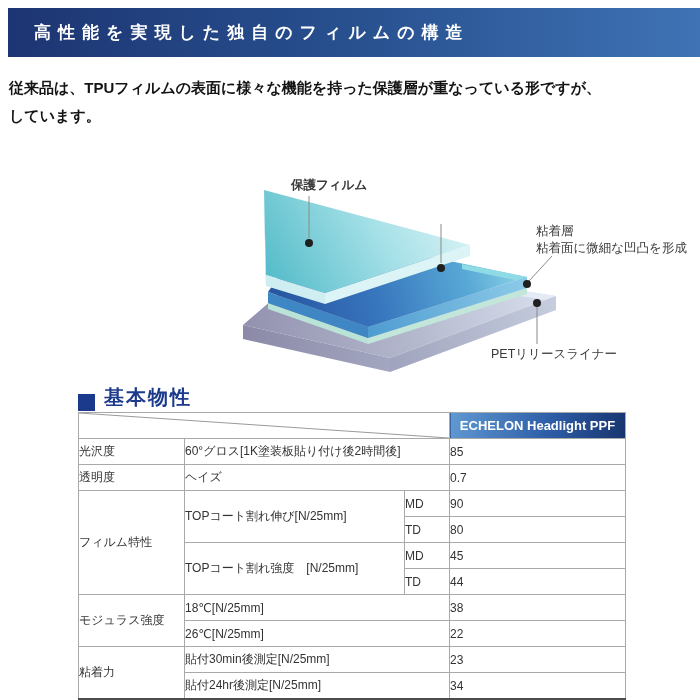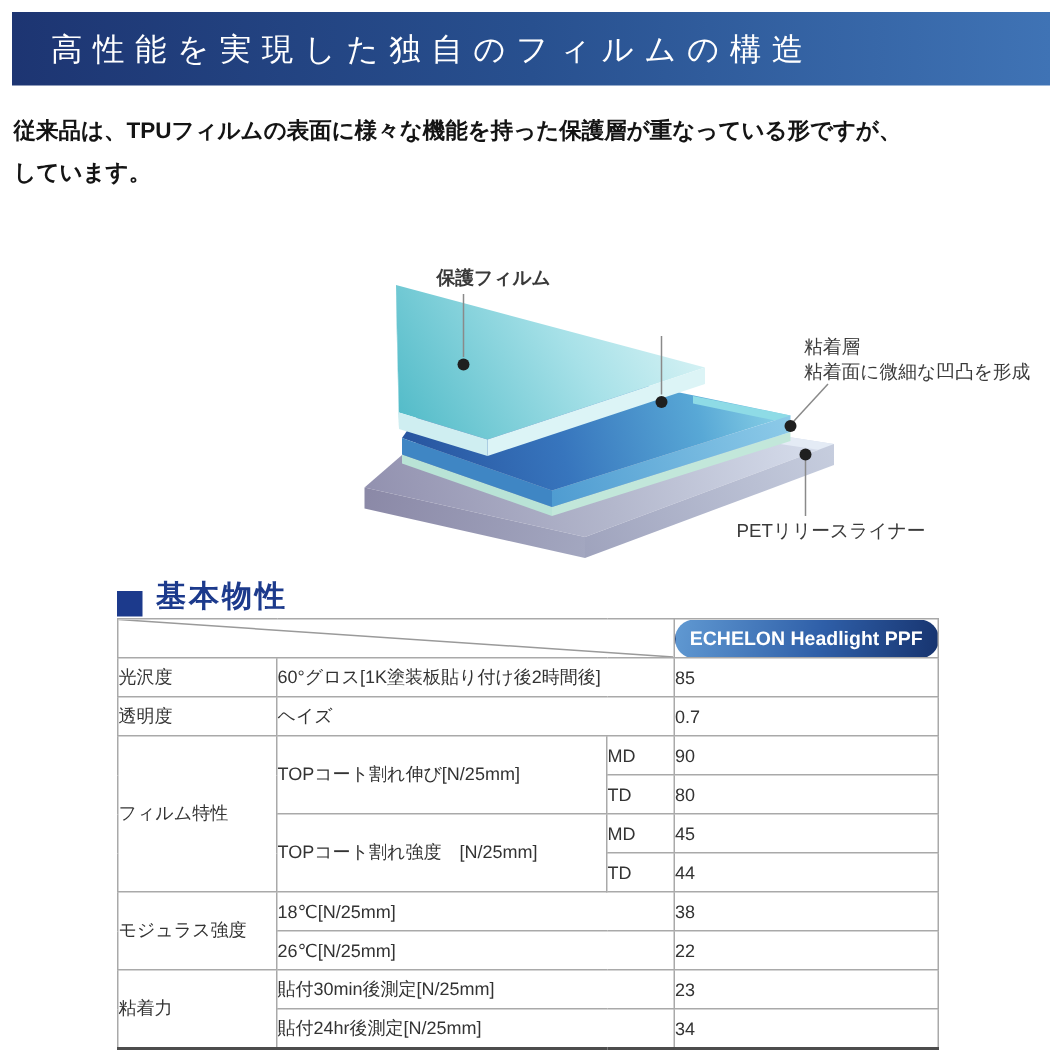--- a/index.html
+++ b/index.html
@@ -4,21 +4,21 @@
 <style>
   html,body{margin:0;padding:0;background:#fff;}
   .page{position:relative;width:700px;height:700px;background:#fff;overflow:hidden;
         font-family:"Liberation Sans","DejaVu Sans",sans-serif;}
 
   
   .titlebar{position:absolute;left:8px;top:8px;width:692px;height:49px;box-sizing:border-box;
             background:linear-gradient(90deg,#1d3572 0%,#28508f 50%,#3f73b5 100%);
             display:flex;align-items:center;padding-left:26px;}
   .titlebar span{color:#ffffff;font-family:"Liberation Serif","DejaVu Serif",serif;
-            font-size:21px;font-weight:400;letter-spacing:7px;}
+            font-size:17px;font-weight:700;letter-spacing:7px;}
 
   
   .intro{position:absolute;left:9px;top:74px;width:686px;color:#141414;
          font-size:15px;line-height:28px;font-weight:700;}
 
   
   .diagram-svg{position:absolute;left:0;top:0;width:700px;height:700px;pointer-events:none;}
   .dlabel{position:absolute;color:#3a3a3a;font-size:12.5px;line-height:16.5px;white-space:nowrap;}
 
   
@@ -28,21 +28,21 @@
 
   
   table.spec{position:absolute;left:78px;top:412px;width:547px;border-collapse:collapse;
              table-layout:fixed;font-size:12px;color:#333;
              border:1px solid #a9a9a9;border-bottom:2px solid #4d4d4d;}
   table.spec td{border:1px solid #a9a9a9;height:25px;padding:0;overflow:hidden;}
   td.cat{padding-left:10px;}
   td.method{padding-left:12px;}
   td.val,td.mdtd{text-align:left;}
   td.hdrcell{height:28px;background:linear-gradient(100deg,#6099d2 0%,#2f5fa8 55%,#17346f 100%);
-             color:#fff;font-weight:bold;text-align:center;font-size:13px;border-radius:13px;}
+             color:#fff;font-weight:bold;text-align:center;font-size:13px;}
   td.diagcell{padding:0;}
   td.diagcell svg{display:block;width:100%;height:100%;}
 </style>
 </head>
 <body>
 
 <div class="page">
 
   <div class="titlebar">
     <span>高性能を実現した独自のフィルムの構造</span>

